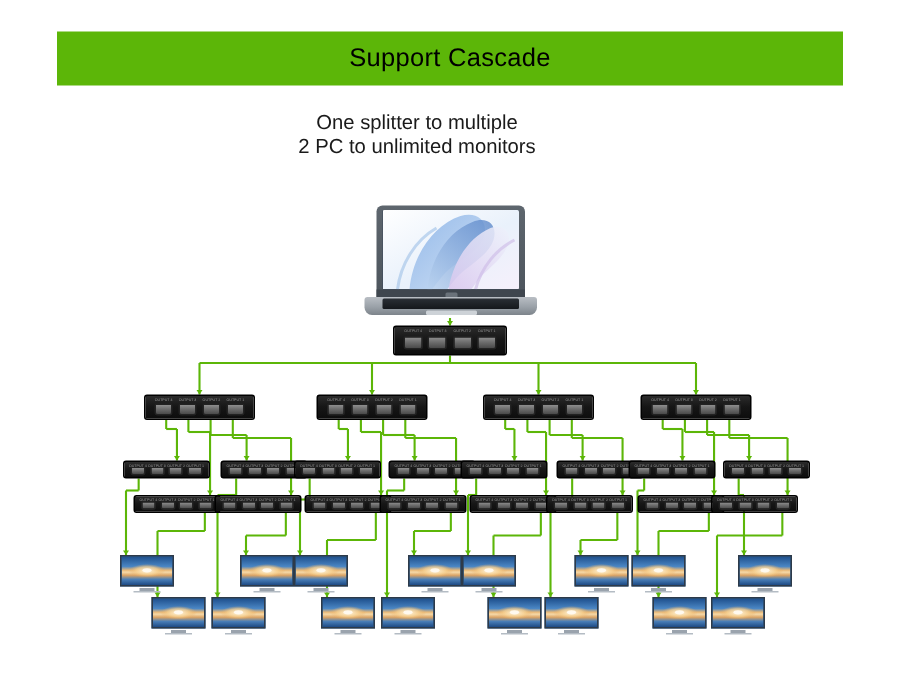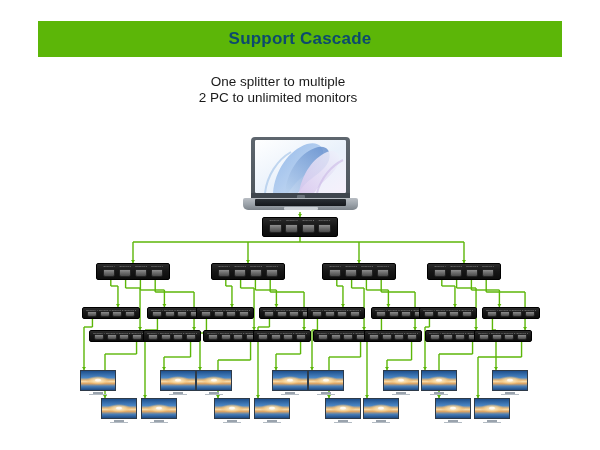--- a/index.html
+++ b/index.html
@@ -27,23 +27,23 @@
     left: 38px;
     top: 21px;
     width: 524px;
     height: 36px;
     background: #5cb608;
     display: flex;
     align-items: center;
     justify-content: center;
   }
   .banner-title {
-    color: #0c4a6e;
+    color: #000000;
     font-size: 17px;
-    font-weight: bold;
+    font-weight: normal;
     letter-spacing: .2px;
     font-family: "Liberation Sans", sans-serif;
   }
 
   
   .subtitle {
     position: absolute;
     left: 0;
     top: 74px;
     width: 556px;

